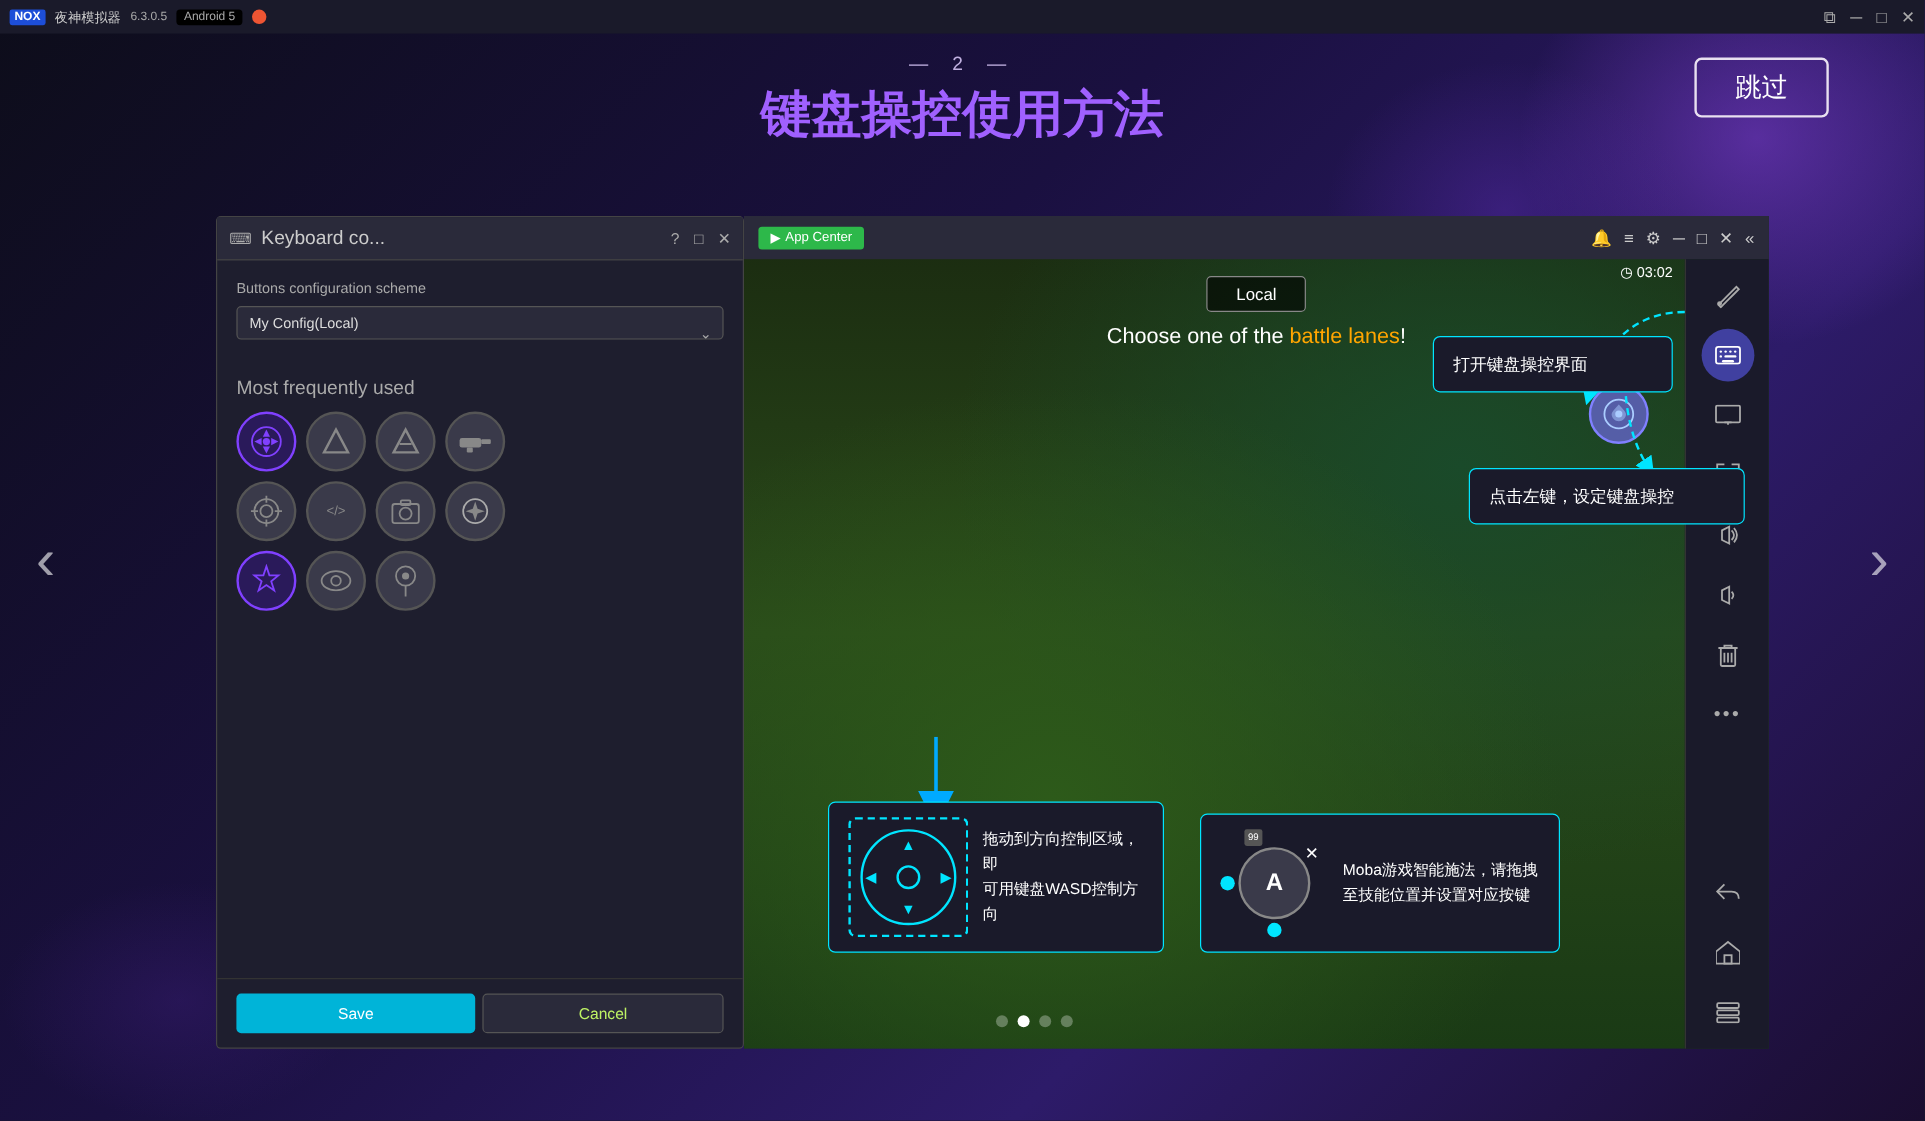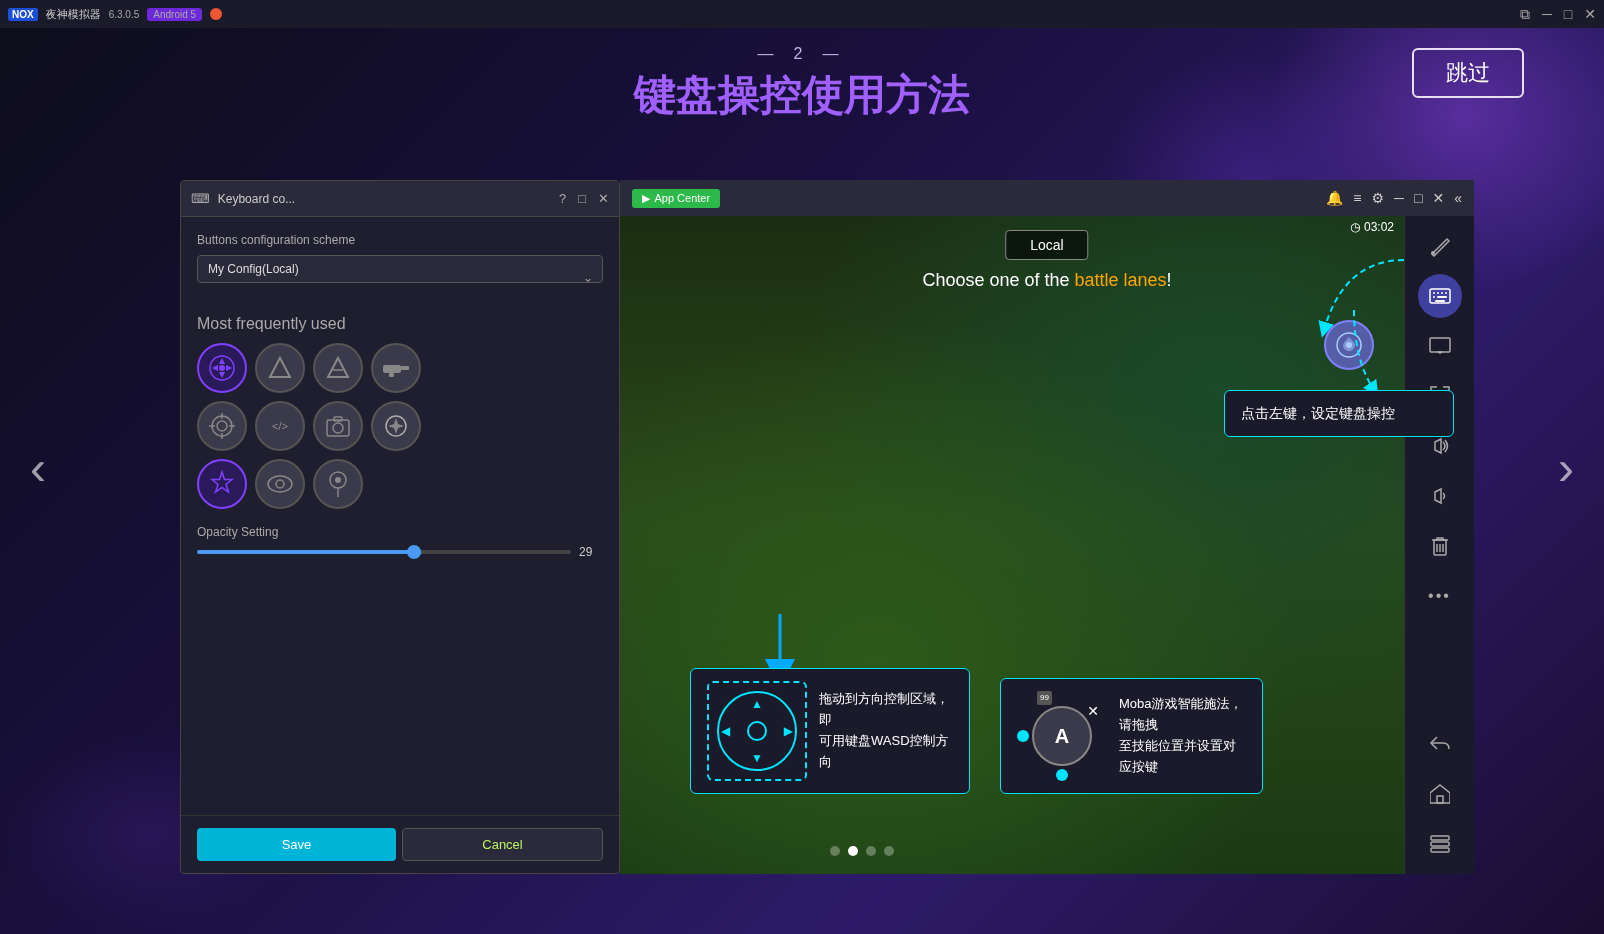--- a/index.html
+++ b/index.html
@@ -62,21 +62,21 @@
       font-size: 11px;
     }
     .title-bar-version {
       color: #aaa;
       font-size: 10px;
       text-align: right;
     }
     .title-bar-android {
       color: #aaa;
       font-size: 10px;
-      background: #6d28d9;
+      background: #000000;
       padding: 1px 6px;
       border-radius: 3px;
     }
     .title-bar-red-dot {
       width: 12px; height: 12px;
       background: #e53;
       border-radius: 50%;
     }
     .title-bar-controls {
       margin-left: auto;
@@ -179,21 +179,21 @@
       gap: 8px;
       border-bottom: 1px solid #444;
       flex-shrink: 0;
     }
     .panel-title-icon {
       color: #aaa;
       font-size: 13px;
     }
     .panel-title-text {
       color: #ccc;
-      font-size: 12px;
+      font-size: 16px;
       flex: 1;
     }
     .panel-title-btns {
       display: flex;
       gap: 12px;
     }
     .panel-title-btn {
       color: #aaa;
       font-size: 13px;
       cursor: pointer;
@@ -454,21 +454,21 @@
 
     .tooltip-drag-direction {
       bottom: 80px;
       left: 70px;
       width: 280px;
     }
 
     .tooltip-moba {
       bottom: 80px;
       left: 380px;
-      width: 263px;
+      width: 300px;
     }
 
     
     .tooltip-drag-inner {
       display: flex;
       align-items: center;
       gap: 12px;
     }
     .dpad-preview {
       width: 100px; height: 100px;
@@ -788,29 +788,20 @@
         </div>
         <div class="icon-btn">
           <svg width="22" height="28" viewBox="0 0 22 28">
             <circle cx="11" cy="10" r="8" fill="none" stroke="#888" stroke-width="1.5"></circle>
             <line x1="11" y1="18" x2="11" y2="27" stroke="#888" stroke-width="1.5"></line>
             <circle cx="11" cy="10" r="3" fill="#888"></circle>
           </svg>
         </div>
       </div>
 
-      <div class="opacity-section">
-        <div class="opacity-label">Opacity Setting</div>
-        <div class="opacity-row">
-          <div class="opacity-slider">
-            <div class="opacity-slider-thumb"></div>
-          </div>
-          <span class="opacity-value">29</span>
-        </div>
-      </div>
     </div>
     <div class="panel-footer">
       <button class="btn-save">Save</button>
       <button class="btn-cancel">Cancel</button>
     </div>
   </div>
 
   <div class="game-screen">
     <div class="game-bg"></div>
 
@@ -924,20 +915,23 @@
       </div>
       <div class="sidebar-icon-btn">
         <svg width="20" height="18" viewBox="0 0 20 18">
           <rect x="1" y="1" width="18" height="4" rx="1" fill="none" stroke="#aaa" stroke-width="1.5"></rect>
           <rect x="1" y="7" width="18" height="4" rx="1" fill="none" stroke="#aaa" stroke-width="1.5"></rect>
           <rect x="1" y="13" width="18" height="4" rx="1" fill="none" stroke="#aaa" stroke-width="1.5"></rect>
         </svg>
       </div>
     </div>
 
+    <div class="tooltip-box tooltip-open-keyboard">
+      <span>打开键盘操控界面</span>
+    </div>
 
     <div class="tooltip-box tooltip-click-key">
       <span>点击左键，设定键盘操控</span>
     </div>
 
     <div class="tooltip-box tooltip-drag-direction">
       <div class="tooltip-drag-inner">
         <div class="dpad-preview">
           <div class="dpad-circle">
             <div class="dpad-center"></div>

